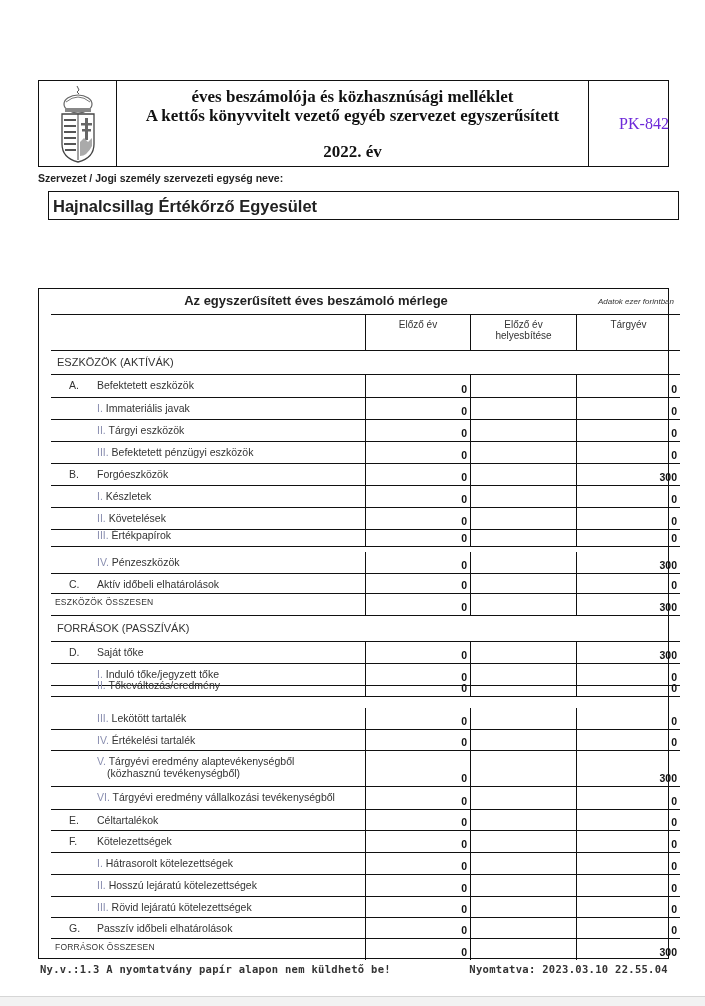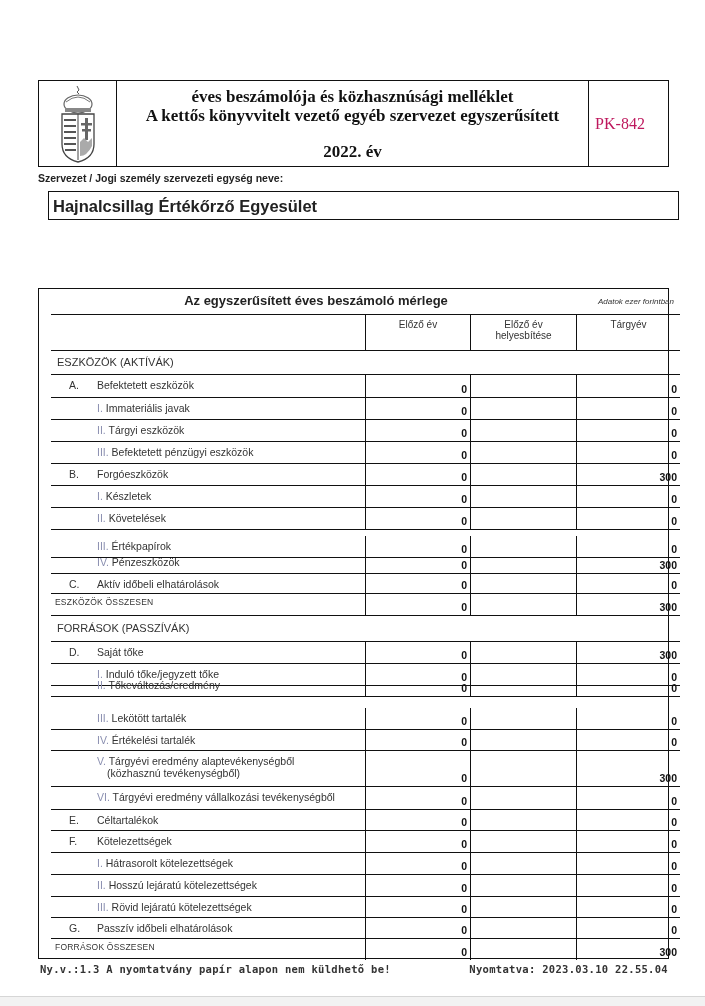--- a/index.html
+++ b/index.html
@@ -3,21 +3,21 @@
 <meta charset="utf-8">
 <style>
   html, body { margin:0; padding:0; }
   body { width:705px; height:1006px; background:#ffffff; position:relative; overflow:hidden; font-family:"Liberation Sans", sans-serif; color:#222; }
   .abs { position:absolute; box-sizing:border-box; }
   .hdr-box { left:38px; top:80px; width:631px; height:87px; border:1.5px solid #111; }
   .hdr-logo { left:0; top:0; width:78px; height:100%; border-right:1.5px solid #111; display:flex; align-items:center; justify-content:center; }
   .hdr-title { left:78px; top:0; width:472px; height:100%; border-right:1.5px solid #111; font-family:"Liberation Serif", serif; font-weight:bold; color:#111; text-align:center; }
   .hdr-title .t1 { position:absolute; left:0; right:0; top:6px; font-size:17px; line-height:19px; }
   .hdr-title .t2 { position:absolute; left:0; right:0; top:61px; font-size:17px; }
-  .hdr-code { left:542px; top:0; width:78px; height:100%; font-family:"Liberation Serif", serif; font-size:16px; color:#be185d; display:flex; align-items:center; justify-content:center; }
+  .hdr-code { left:566px; top:0; width:78px; height:100%; font-family:"Liberation Serif", serif; font-size:16px; color:#6d28d9; display:flex; align-items:center; justify-content:center; }
   .org-label { left:38px; top:172px; font-size:10.5px; font-weight:bold; color:#222; }
   .org-box { left:48px; top:191px; width:631px; height:29px; border:1.5px solid #111; border-right-width:1.5px; }
   .org-name { left:4px; top:5px; font-size:16.5px; font-weight:bold; color:#222; }
   .tbl { left:38px; top:288px; width:631px; height:671px; border:1.5px solid #111; }
   .row { position:absolute; left:0; width:100%; border-bottom:1.2px solid #111; box-sizing:border-box;margin-left:12px; }
   .cell { position:absolute; top:0; height:100%; box-sizing:border-box; }
   .c-label { left:0; width:314px; }
   .c-prev { left:314px; width:105px; border-left:1.2px solid #111; }
   .c-corr { left:419px; width:106px; border-left:1.2px solid #111; }
   .c-curr { left:525px; width:104px; border-left:1.2px solid #111; }
@@ -152,21 +152,21 @@
         <div class="cell c-curr num">0</div>
       </div>
       <div class="row" style="top: 219px; height: 22px;">
         <div class="cell c-label">
           <div class="lbl sub-text"><span class="sub-roman">II.</span> <span>Követelések</span></div>
         </div>
         <div class="cell c-prev num">0</div>
         <div class="cell c-corr num"></div>
         <div class="cell c-curr num">0</div>
       </div>
-      <div class="row" style="top: 247px; height: 22px;">
+      <div class="row" style="top: 236px; height: 22px;">
         <div class="cell c-label">
           <div class="lbl sub-text"><span class="sub-roman">III.</span> <span>Értékpapírok</span></div>
         </div>
         <div class="cell c-prev num">0</div>
         <div class="cell c-corr num"></div>
         <div class="cell c-curr num">0</div>
       </div>
       <div class="row" style="top: 263px; height: 22px;">
         <div class="cell c-label">
           <div class="lbl sub-text"><span class="sub-roman">IV.</span> <span>Pénzeszközök</span></div>

